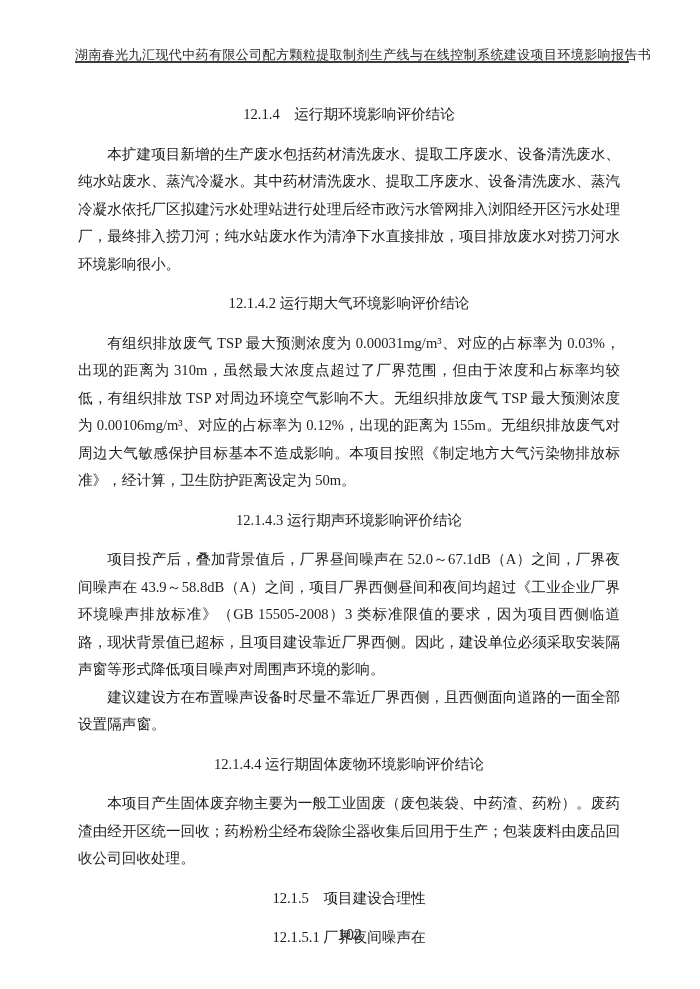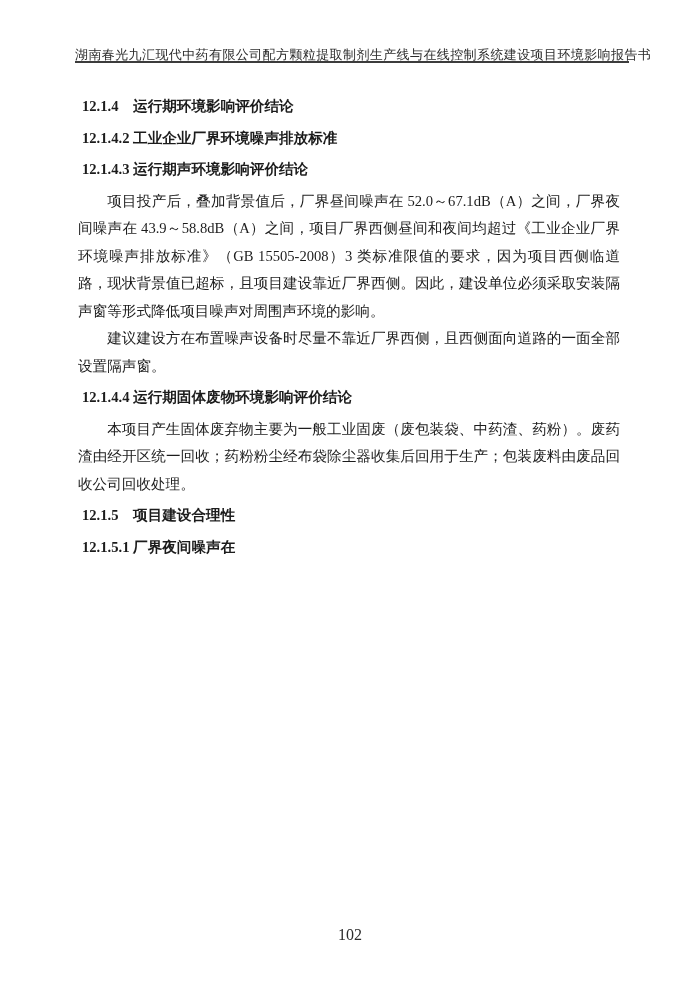--- a/index.html
+++ b/index.html
@@ -40,24 +40,24 @@
     position: absolute;
     top: 89px;
     left: 78px;
     width: 542px;
     font-size: 14.6px;
     line-height: 27.5px;
     text-align: justify;
     color: #1c1c1c;
   }
   .heading {
-    margin: 4px;
-    font-weight: bold;
+    margin: 12px;
+    font-weight: normal;
     font-size: 14.6px;
-    text-align: left;
+    text-align: center;
     white-space: nowrap;
   }
   .para {
     margin: 0;
     text-indent: 2em;
   }
   .footer {
     position: absolute;
     top: 926px;
     left: 0;
@@ -72,21 +72,23 @@
 
 <div class="page">
 
   <div class="header">
     <span>湖南春光九汇现代中药有限公司配方颗粒提取制剂生产线与在线控制系统建设项目环境影响报告书</span>
   </div>
   <div class="header-rule"></div>
 
   <div class="content">
     <p class="heading">12.1.4　运行期环境影响评价结论</p>
-    <p class="heading">12.1.4.2 工业企业厂界环境噪声排放标准</p>
+    <p class="para">本扩建项目新增的生产废水包括药材清洗废水、提取工序废水、设备清洗废水、纯水站废水、蒸汽冷凝水。其中药材清洗废水、提取工序废水、设备清洗废水、蒸汽冷凝水依托厂区拟建污水处理站进行处理后经市政污水管网排入浏阳经开区污水处理厂，最终排入捞刀河；纯水站废水作为清净下水直接排放，项目排放废水对捞刀河水环境影响很小。</p>
+    <p class="heading">12.1.4.2 运行期大气环境影响评价结论</p>
+    <p class="para">有组织排放废气 TSP 最大预测浓度为 0.00031mg/m³、对应的占标率为 0.03%，出现的距离为 310m，虽然最大浓度点超过了厂界范围，但由于浓度和占标率均较低，有组织排放 TSP 对周边环境空气影响不大。无组织排放废气 TSP 最大预测浓度为 0.00106mg/m³、对应的占标率为 0.12%，出现的距离为 155m。无组织排放废气对周边大气敏感保护目标基本不造成影响。本项目按照《制定地方大气污染物排放标准》，经计算，卫生防护距离设定为 50m。</p>
     <p class="heading">12.1.4.3 运行期声环境影响评价结论</p>
     <p class="para">项目投产后，叠加背景值后，厂界昼间噪声在 52.0～67.1dB（A）之间，厂界夜间噪声在 43.9～58.8dB（A）之间，项目厂界西侧昼间和夜间均超过《工业企业厂界环境噪声排放标准》（GB 15505-2008）3 类标准限值的要求，因为项目西侧临道路，现状背景值已超标，且项目建设靠近厂界西侧。因此，建设单位必须采取安装隔声窗等形式降低项目噪声对周围声环境的影响。</p>
     <p class="para">建议建设方在布置噪声设备时尽量不靠近厂界西侧，且西侧面向道路的一面全部设置隔声窗。</p>
     <p class="heading">12.1.4.4 运行期固体废物环境影响评价结论</p>
     <p class="para">本项目产生固体废弃物主要为一般工业固废（废包装袋、中药渣、药粉）。废药渣由经开区统一回收；药粉粉尘经布袋除尘器收集后回用于生产；包装废料由废品回收公司回收处理。</p>
     <p class="heading">12.1.5　项目建设合理性</p>
     <p class="heading">12.1.5.1 厂界夜间噪声在</p>
   </div>
 
   <div class="footer">

